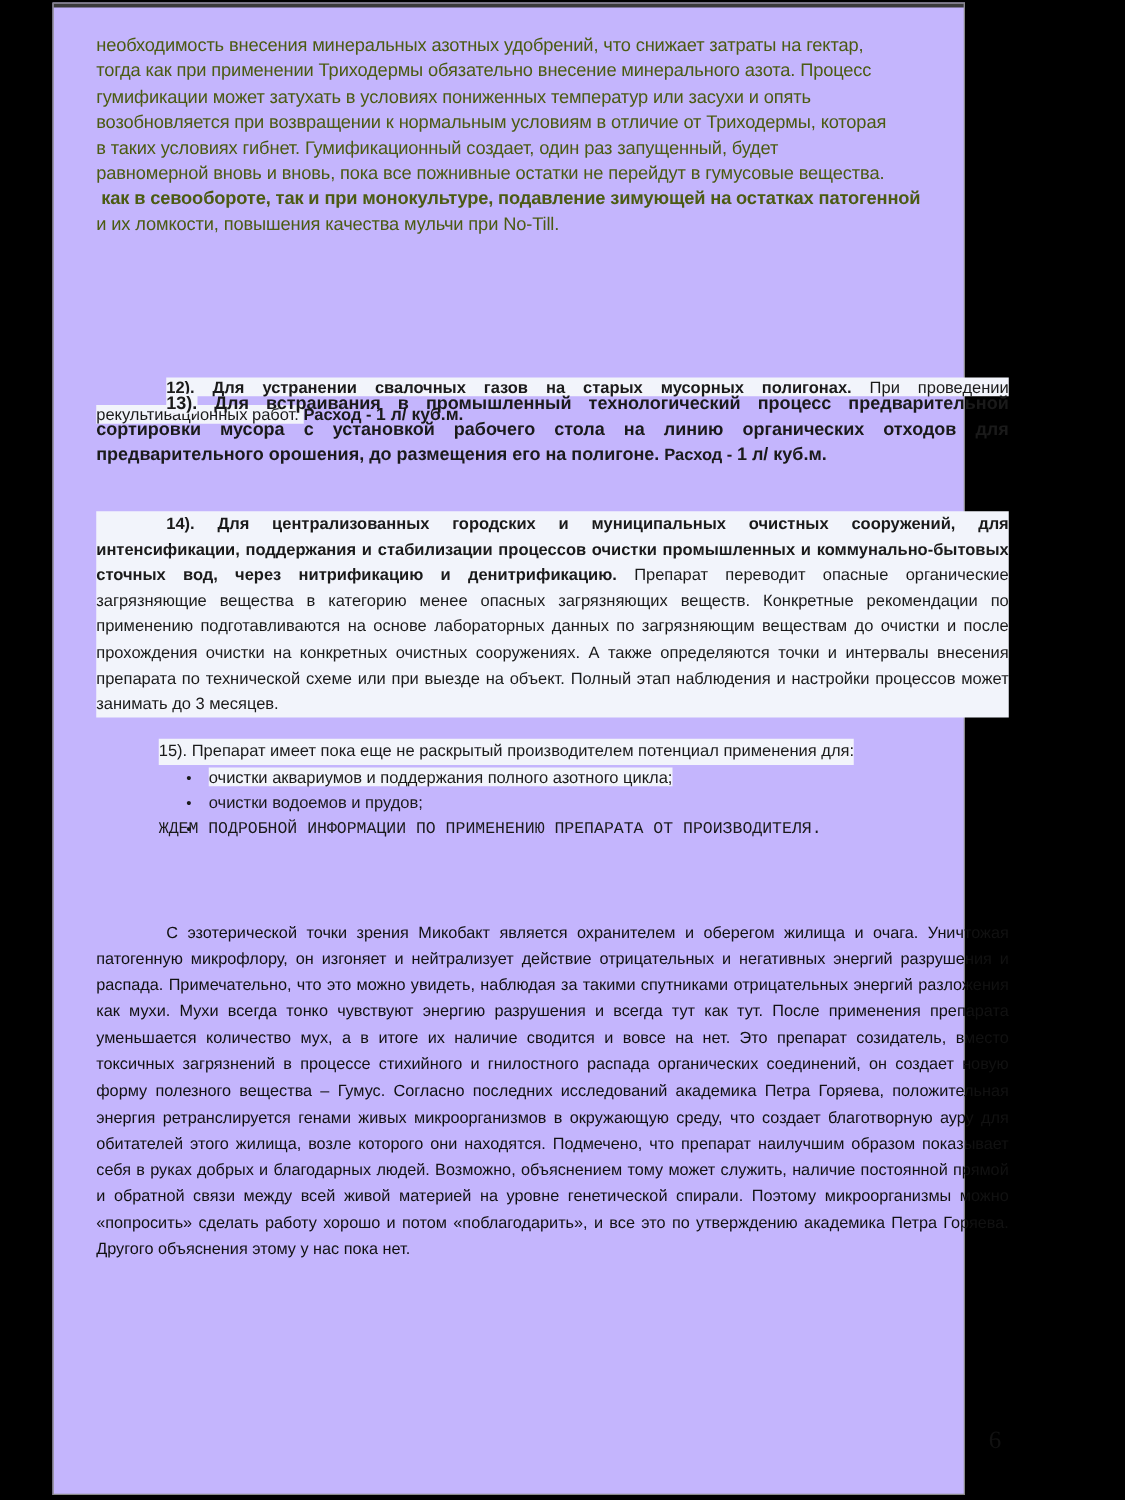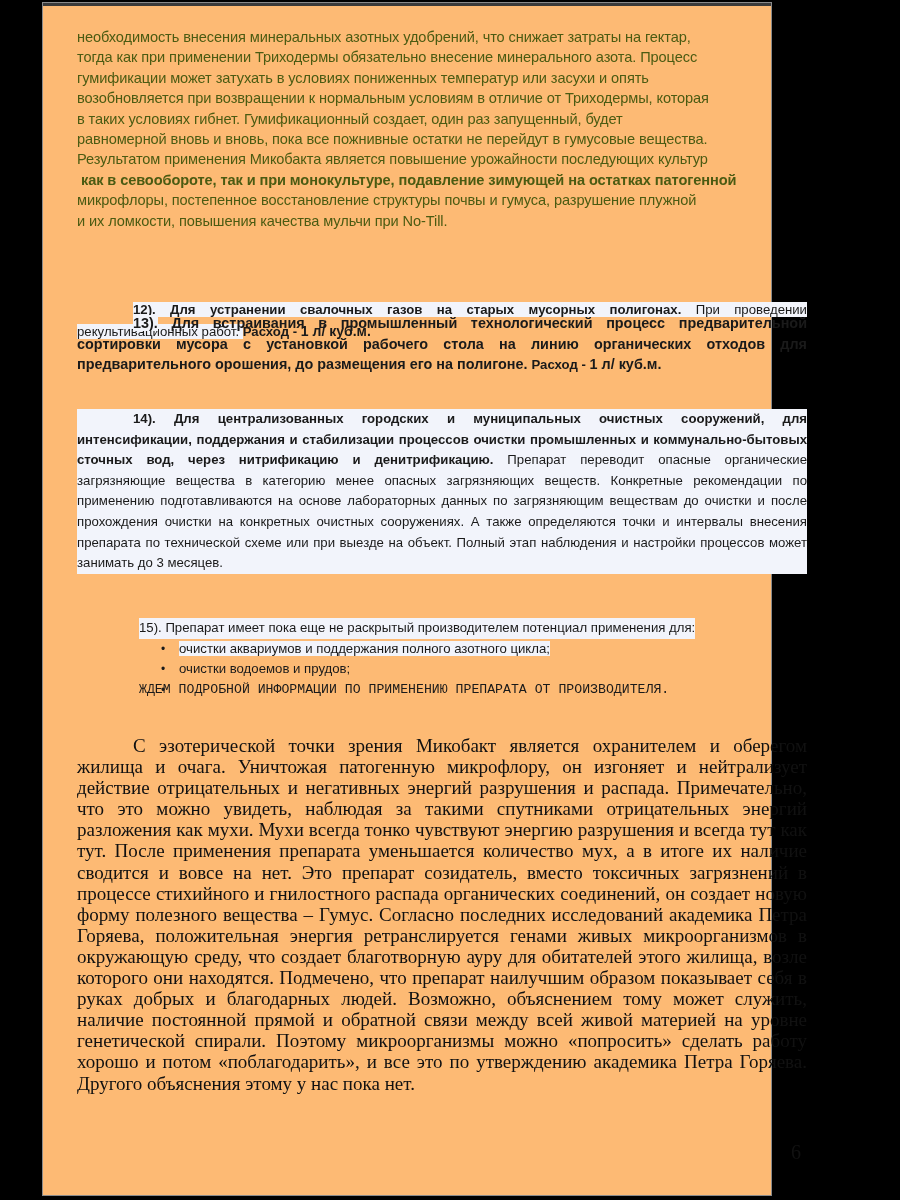--- a/index.html
+++ b/index.html
@@ -1,52 +1,52 @@
 <!DOCTYPE html>
 <html><head>
 <meta charset="utf-8">
 <style>
   html, body { margin: 0; padding: 0; }
   body {
     width: 900px; height: 1200px; background: #000; position: relative; overflow: hidden;
   }
   .page {
     position: absolute; left: 42px; top: 2px; width: 730px; height: 1194px;
-    background: #fdba74; border: 1px solid #8a8a8a; box-sizing: border-box;
+    background: #c4b5fd; border: 1px solid #8a8a8a; box-sizing: border-box;
   }
   .page-top-rule {
     position: absolute; left: 0; top: 0; width: 100%; height: 3px; background: #3a3a3a;
   }
   .green {
     position: absolute; left: 34px; top: 24px; width: 740px;
     font-family: "Liberation Sans", sans-serif; font-size: 14.6px; line-height: 20.4px;
     color: #4b5b12; letter-spacing: -0.1px;
   }
   .green p { margin: 0; }
   .cal {
     font-family: "Liberation Sans", sans-serif; font-size: 13.2px; color: #1a1a1a;
     line-height: 20.6px; text-align: justify;
   }
   .hl { background: #f2f4fb; }
   .item12 { position: absolute; left: 34px; top: 264px; width: 730px; margin-top: 33px; }
   .item13 { position: absolute; left: 34px; top: 310px; width: 730px; font-size: 14.4px; line-height: 20.6px; }
   .item14 { position: absolute; left: 34px; top: 406px; width: 730px; }
-  .item15 { position: absolute; left: 40px; top: 588px; width: 730px; margin-top: 27px; }
+  .item15 { position: absolute; left: 28px; top: 588px; width: 730px; }
   .indent { display: inline-block; width: 56px; }
   b { font-weight: bold; }
   .item15 .lead { margin-left: 56px; }
   .bullets { list-style: none; margin: 0; padding: 0; }
   .bullets li { position: relative; padding-left: 96px; }
   .bullets li .dot {
     position: absolute; left: 78px; top: 0; font-size: 12px;
   }
   .final-caps { margin-left: 56px; font-family: Liberation Mono, monospace; }
   .serif {
     position: absolute; left: 34px; top: 732px; width: 730px;
-    font-family: Liberation Serif, serif; font-size: 19px; line-height: 21.1px;
+    font-family: Liberation Sans, sans-serif; font-size: 13px; line-height: 21.1px;
     color: #111; text-align: justify;
   }
   .serif p { margin: 0; text-indent: 56px; }
   .page-number {
     position: absolute; left: 748px; top: 1138px;
     font-family: "Liberation Serif", serif; font-size: 20px; color: #111;
   }
 </style>
 </head>
 <body>
@@ -54,23 +54,21 @@
 <div class="page">
   <div class="page-top-rule"></div>
 
   <div class="green">
     <p>необходимость внесения минеральных азотных удобрений, что снижает затраты на гектар,</p>
     <p>тогда как при применении Триходермы обязательно внесение минерального азота. Процесс</p>
     <p>гумификации может затухать в условиях пониженных температур или засухи и опять</p>
     <p>возобновляется при возвращении к нормальным условиям в отличие от Триходермы, которая</p>
     <p>в таких условиях гибнет. Гумификационный создает, один раз запущенный, будет</p>
     <p>равномерной вновь и вновь, пока все пожнивные остатки не перейдут в гумусовые вещества.</p>
-    <p>Результатом применения Микобакта является повышение урожайности последующих культур</p>
     <p style="white-space:pre;font-weight:bold;"> как в севообороте, так и при монокультуре, подавление зимующей на остатках патогенной</p>
-    <p>микрофлоры, постепенное восстановление структуры почвы и гумуса, разрушение плужной</p>
     <p>и их ломкости, повышения качества мульчи при No-Till.</p>
   </div>
 
   <div class="cal item12">
     <span class="indent"></span><span class="hl"><b>12). Для устранении свалочных газов на старых мусорных полигонах.</b><span> При проведении рекультивационных работ. </span></span><b>Расход - </b><b style="font-size:14px;">1 л/ куб.м.</b>
   </div>
 
   <div class="cal item13">
     <b><span class="indent"></span><span class="hl">13).</span><span style="font-family:'Liberation Sans',sans-serif;"> Для встраивания в промышленный технологический процесс предварительной сортировки мусора с установкой рабочего стола на линию органических отходов для предварительного орошения, до размещения его на полигоне. </span></b><b style="font-size:13.2px;">Расход - </b><b>1 л/ куб.м.</b>
   </div>

